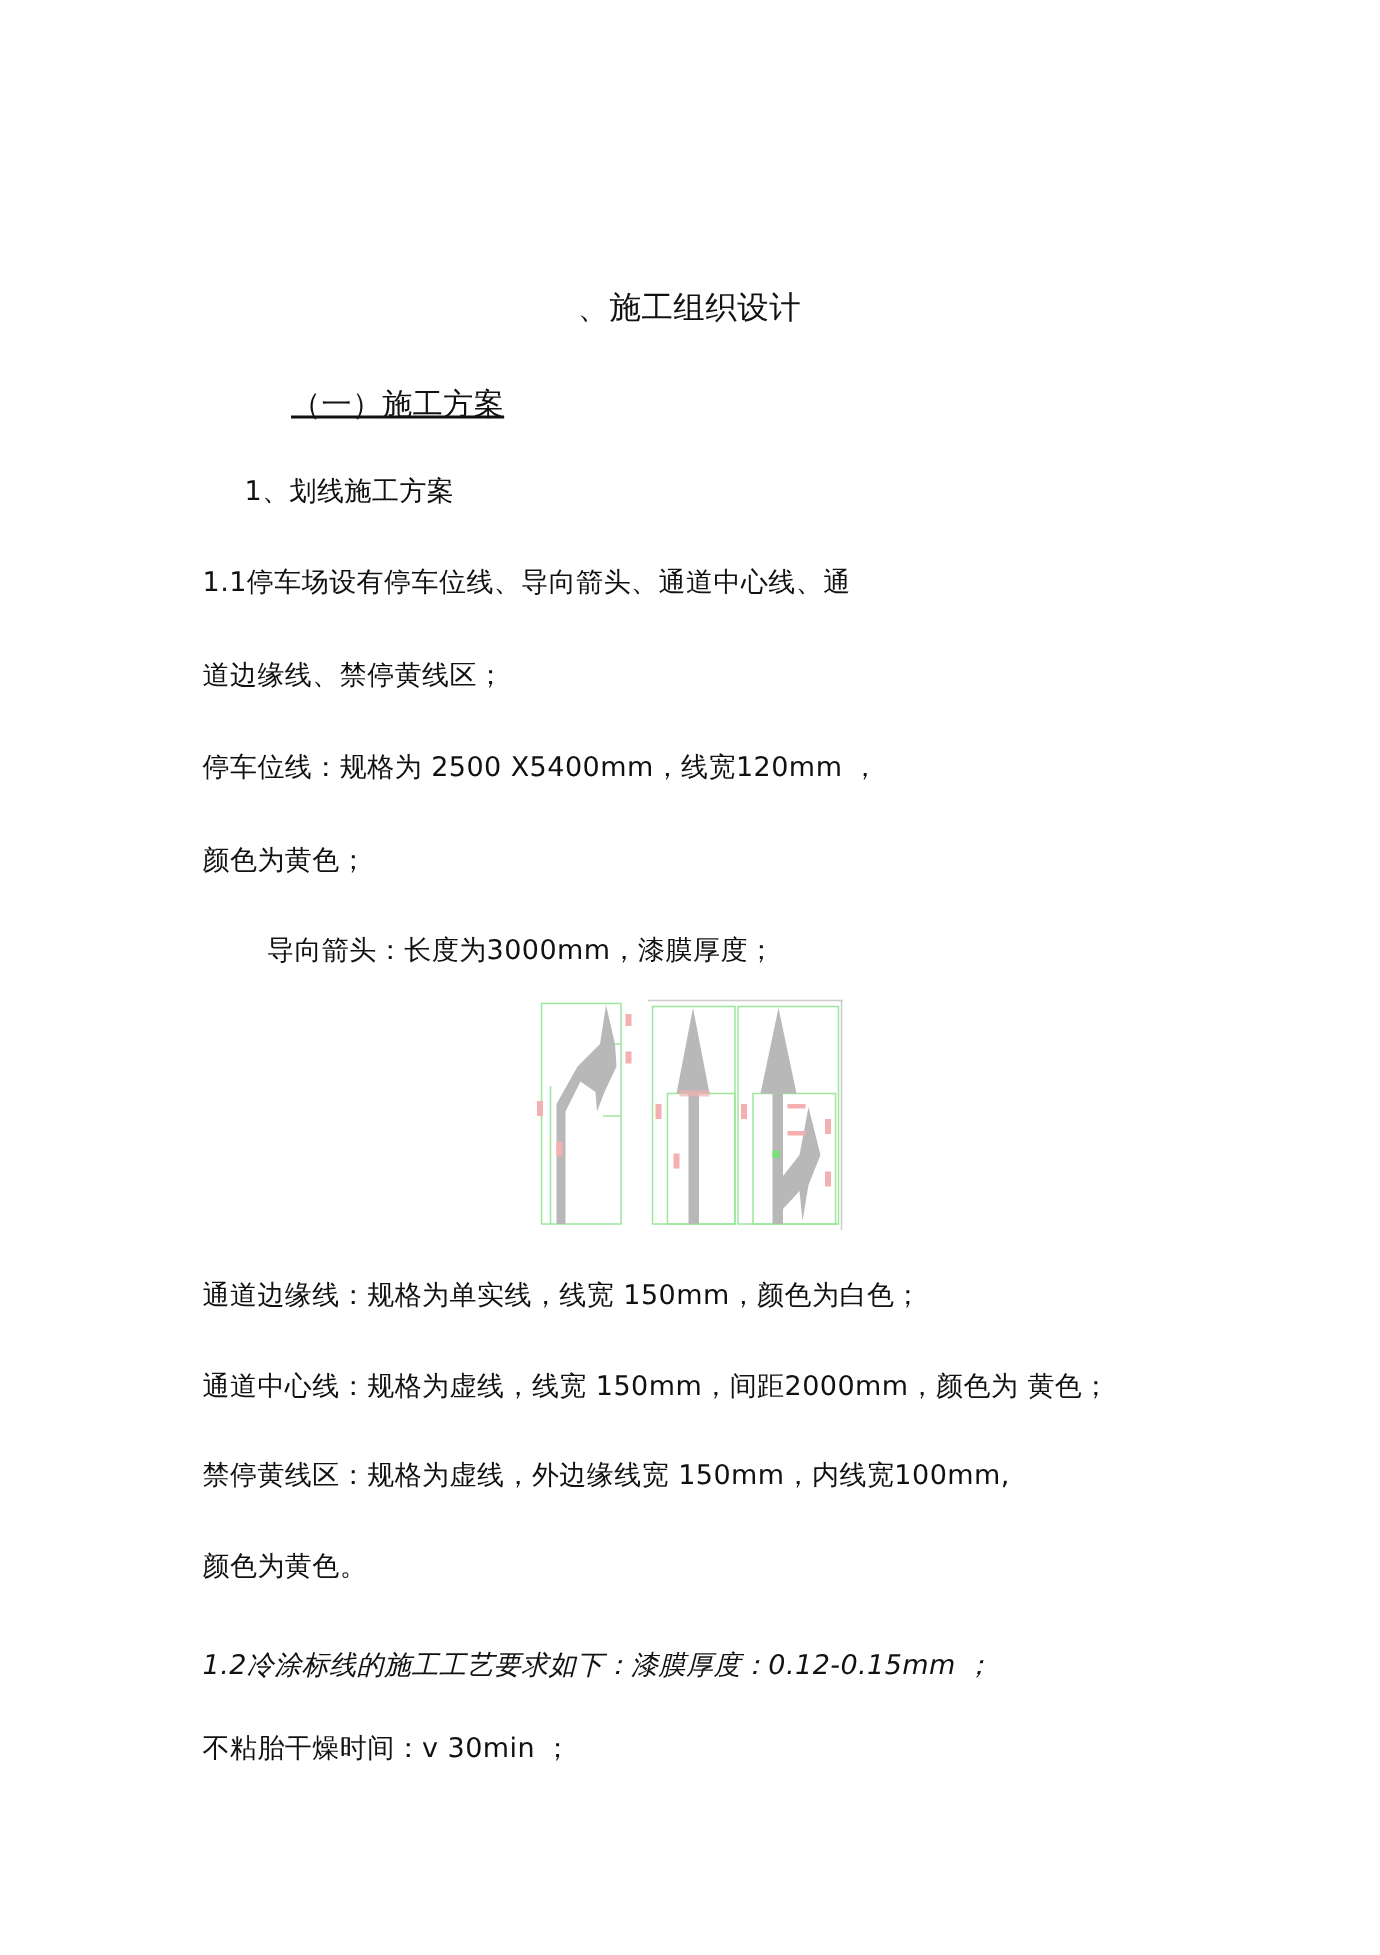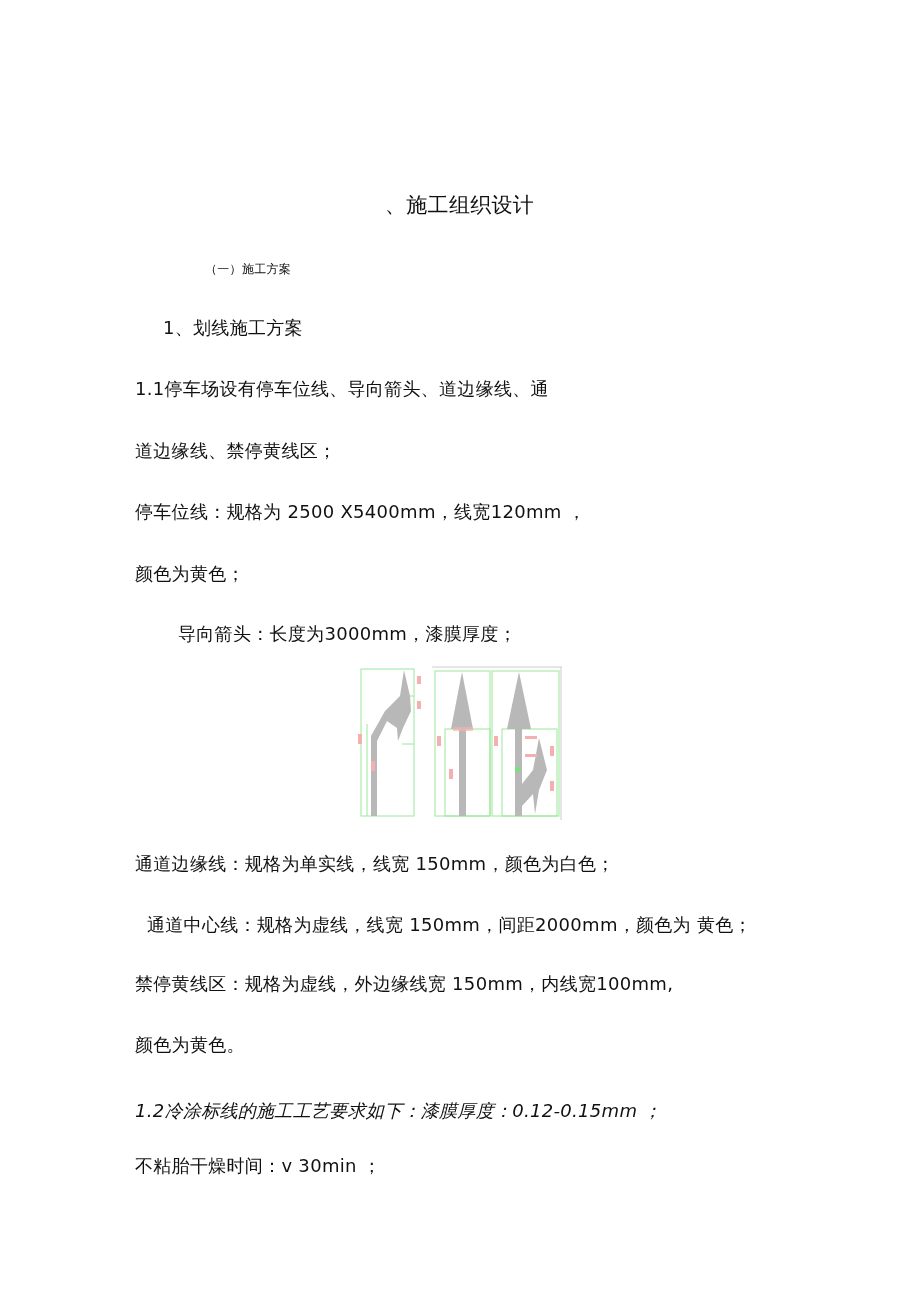--- a/index.html
+++ b/index.html
@@ -6,36 +6,36 @@
     body {
       width: 920px; height: 1303px; position: relative; overflow: hidden;
       font-family: "DejaVu Sans", "Liberation Sans", sans-serif;
       color: #111111;
     }
     .line {
       position: absolute; left: 135px; font-size: 18px; line-height: 24px;
       white-space: nowrap; letter-spacing: 0.3px;
     }
     .title { left: 385px; top: 193px; font-size: 21px; text-align: center; }
-    .subtitle { left: 205px; top: 257px; font-size: 12px; }
+    .subtitle { left: 194px; top: 257px; font-size: 20px; text-decoration: underline; }
     .indent { left: 178px; }
     .figure {
       position: absolute; left: 357px; top: 666px; width: 205px; height: 154px;
     }
     .figure svg { display: block; }
   </style>
 </head>
 <body>
 
 <div>
   <div class="line title">、施工组织设计</div>
   <div class="line subtitle">（一）施工方案</div>
   <div class="line" style="top:316px;margin-left:28px;">1、划线施工方案</div>
 
-  <div class="line" style="top:377px;">1.1停车场设有停车位线、导向箭头、道边缘线、通</div>
+  <div class="line" style="top:377px;">1.1停车场设有停车位线、导向箭头、通道中心线、通</div>
   <div class="line" style="top:439px;">道边缘线、禁停黄线区；</div>
   <div class="line" style="top:500px;">停车位线：规格为 2500 X5400mm，线宽120mm ，</div>
   <div class="line" style="top:562px;">颜色为黄色；</div>
   <div class="line indent" style="top:622px;">导向箭头：长度为3000mm，漆膜厚度；</div>
 
   <div class="figure">
     <svg width="205" height="154" viewBox="0 0 205 154">
 
       <rect x="4" y="3" width="53" height="147" fill="none" stroke="#9be89b" stroke-width="1"></rect>
       <line x1="10" y1="58" x2="10" y2="150" stroke="#9be89b"></line>
@@ -67,18 +67,18 @@
       <rect x="168" y="88" width="12" height="3" fill="#f4b0b0"></rect>
       <rect x="137" y="70" width="4" height="10" fill="#f4b0b0"></rect>
       <rect x="193" y="80" width="4" height="10" fill="#f4b0b0"></rect>
       <rect x="193" y="115" width="4" height="10" fill="#f4b0b0"></rect>
       <rect x="158" y="101" width="5" height="5" fill="#7be07b"></rect>
       <line x1="204" y1="1" x2="204" y2="154" stroke="#cccccc"></line>
     </svg>
   </div>
 
   <div class="line" style="top:852px;">通道边缘线：规格为单实线，线宽 150mm，颜色为白色；</div>
-  <div class="line" style="top:913px;margin-left:12px;">通道中心线：规格为虚线，线宽 150mm，间距2000mm，颜色为 黄色；</div>
+  <div class="line" style="top:913px;">通道中心线：规格为虚线，线宽 150mm，间距2000mm，颜色为 黄色；</div>
   <div class="line" style="top:972px;">禁停黄线区：规格为虚线，外边缘线宽 150mm，内线宽100mm,</div>
   <div class="line" style="top:1033px;">颜色为黄色。</div>
   <div class="line" style="top:1099px;font-style:italic;">1.2冷涂标线的施工工艺要求如下：漆膜厚度：0.12-0.15mm ；</div>
   <div class="line" style="top:1154px;">不粘胎干燥时间：v 30min ；</div>
 </div>
 
 </body></html>

